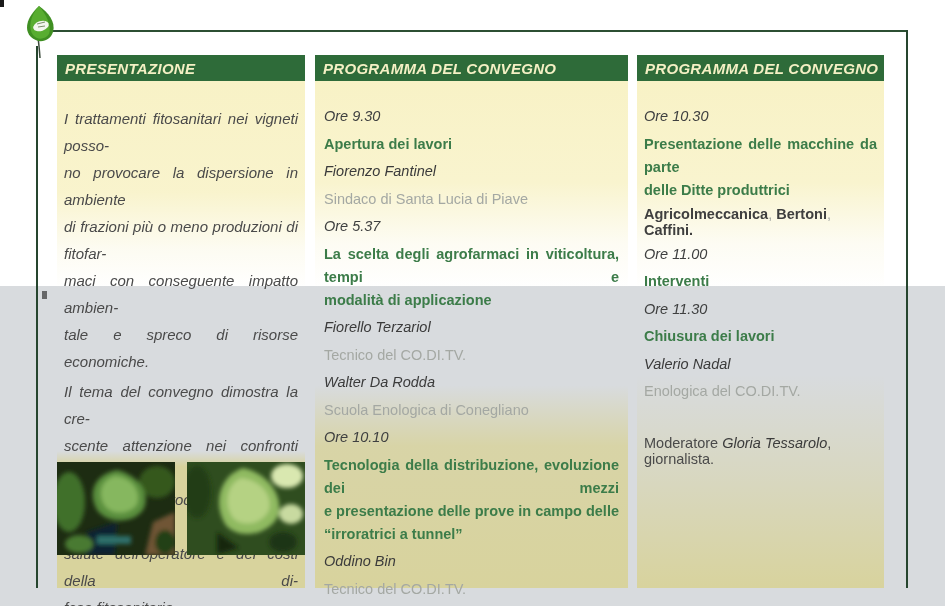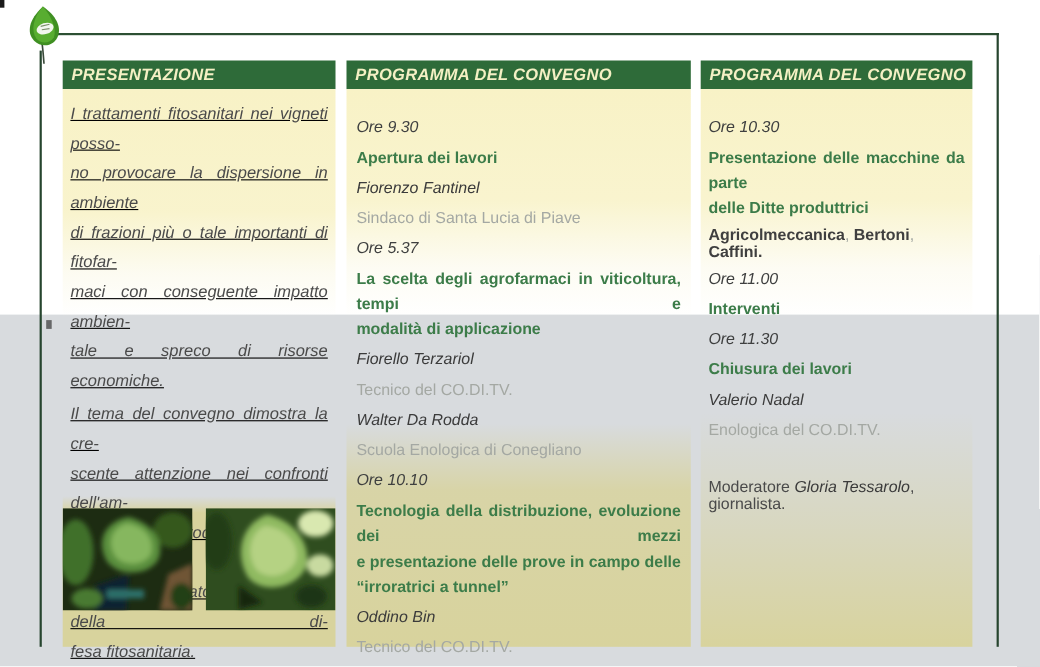--- a/index.html
+++ b/index.html
@@ -19,22 +19,22 @@
 
   
   .col{position:absolute;top:55px;}
   .col1{left:57px;width:248px;}
   .col2{left:315px;width:313px;}
   .col3{left:637px;width:247px;}
   .col-header{height:26px;background:#2e6b39;color:#f4f0c4;
       font-style:italic;font-weight:bold;font-size:15px;letter-spacing:.3px;
       display:flex;align-items:center;padding-left:8px;box-sizing:border-box;}
   .col-body{position:relative;height:507px;box-sizing:border-box;}
-  .col1 .col-body{padding:9px 7px 0 7px;
-      background:linear-gradient(180deg,#f8f2c6 0%,rgba(248,242,198,.88) 22%,rgba(250,247,225,.45) 33%,rgba(250,247,225,0) 41%,rgba(216,211,157,0) 73%,#d8d39d 76%,#d8d39d 100%);text-decoration:underline;}
+  .col1 .col-body{padding:24px 7px 0 7px;
+      background:linear-gradient(180deg,#f8f2c6 0%,rgba(248,242,198,.88) 22%,rgba(250,247,225,.45) 33%,rgba(250,247,225,0) 41%,rgba(216,211,157,0) 73%,#d8d39d 76%,#d8d39d 100%);}
   .col2 .col-body{padding:24px 9px 0 9px;
       background:linear-gradient(180deg,#f8f2c6 0%,rgba(248,242,198,.85) 20%,rgba(250,247,225,.4) 32%,rgba(250,247,225,0) 41%,rgba(216,211,157,0) 60%,rgba(216,211,157,.85) 72%,#d8d39d 100%);}
   .col3 .col-body{padding:24px 7px 0 7px;
       background:linear-gradient(180deg,#f8f2c6 0%,rgba(248,242,198,.85) 20%,rgba(250,247,225,.4) 32%,rgba(250,247,225,0) 41%,rgba(216,211,157,0) 58%,rgba(216,211,157,.45) 78%,#d8d39d 100%);}
 
   
   .para{margin:0 0 3px 0;font-style:italic;color:#4a4a4a;font-size:15px;}
   .para .jline{line-height:27px;text-align:justify;text-align-last:justify;white-space:normal;}
   .para .jline.last{text-align-last:left;}
 
@@ -75,21 +75,21 @@
     <path d="M19 20 l8 -2 m-7 5 l7 -1" stroke="#7a8f6a" stroke-width="1" fill="none"></path>
   </svg>
 
   <div class="col col1">
     <div class="col-header">PRESENTAZIONE</div>
     <div class="col-body">
       <div>
           <div class="para">
             <div class="jline">I trattamenti fitosanitari nei vigneti posso-</div>
             <div class="jline">no provocare la dispersione in ambiente</div>
-            <div class="jline">di frazioni più o tale importanti di fitofar-</div>
+            <div class="jline">di frazioni più o meno produzioni di fitofar-</div>
             <div class="jline">maci con conseguente impatto ambien-</div>
             <div class="jline last">tale e spreco di risorse economiche.</div>
           </div>
           <div class="para">
             <div class="jline">Il tema del convegno dimostra la cre-</div>
             <div class="jline">scente attenzione nei confronti dell'am-</div>
             <div class="jline">biente, delle produzioni agricole, della</div>
             <div class="jline">salute dell'operatore e dei costi della di-</div>
             <div class="jline last">fesa fitosanitaria.</div>
           </div>

